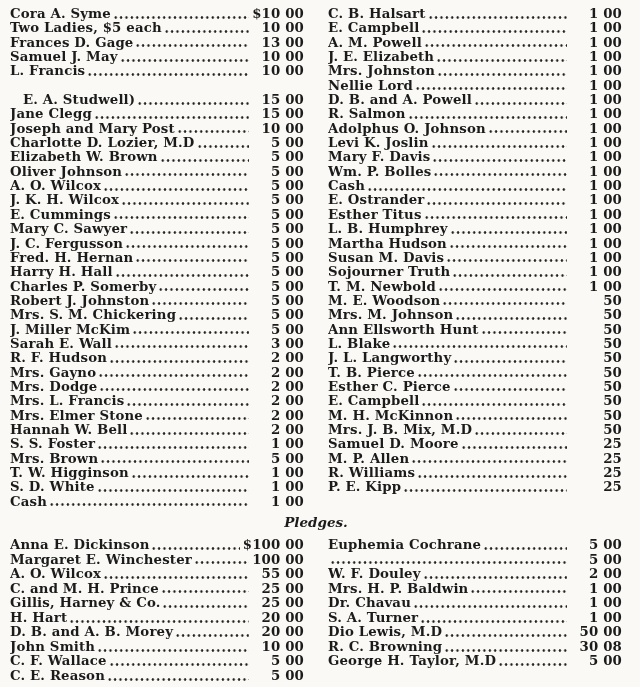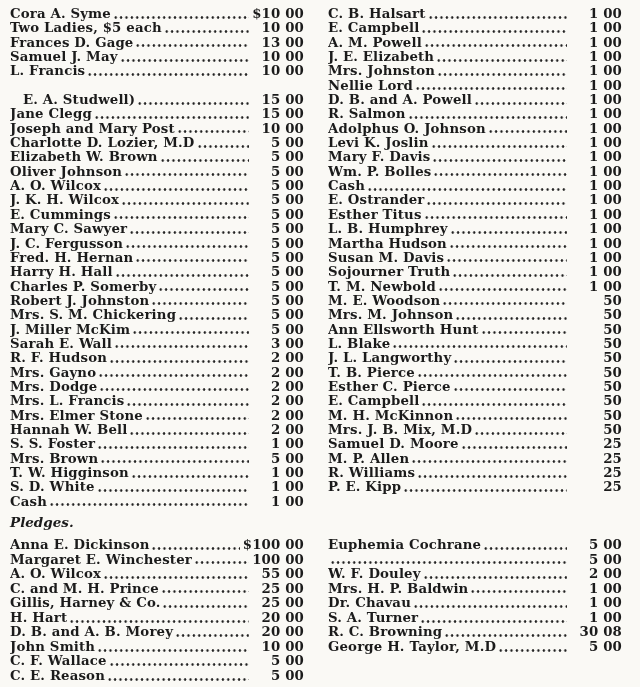--- a/index.html
+++ b/index.html
@@ -26,21 +26,21 @@
     flex: 1 1 12px; align-self: stretch; margin: 0 3px 0 2px;
     background-image: radial-gradient(circle, #202020 1.05px, rgba(0,0,0,0) 1.5px);
     background-size: 5.4px 5.4px;
     background-repeat: repeat-x;
     background-position: 0 calc(100% - 1.4px);
   }
   .row .amount { flex: 0 0 auto; min-width: 52px; text-align: right; }
   .row.indent .name { padding-left: 13px; }
   .row.spread .name { word-spacing: 4.5px; margin-top: 22px; }
   .pledges-heading {
-    text-align: left;
+    text-align: center;
     font-style: italic; font-weight: bold;
     font-size: 13.5px; color: var(--ink, #1b1b1b);
     margin: 5px 0 8px 0;
   }
 </style>
 </head>
 <body style="--paper: #faf9f5; --ink: #1b1b1b;">
 
 <div class="page">
   <div class="columns">
@@ -471,20 +471,25 @@
     <span class="name">Dr. Chavau</span>
     <span class="leader"></span>
     <span class="amount">1 00</span>
   </div>
         <div class="row">
     <span class="name">S. A. Turner</span>
     <span class="leader"></span>
     <span class="amount">1 00</span>
   </div>
         <div class="row">
+    <span class="name">Dio Lewis, M.D</span>
+    <span class="leader"></span>
+    <span class="amount">50 00</span>
+  </div>
+        <div class="row">
     <span class="name">R. C. Browning</span>
     <span class="leader"></span>
     <span class="amount">30 08</span>
   </div>
         <div class="row">
     <span class="name">George H. Taylor, M.D</span>
     <span class="leader"></span>
     <span class="amount">5 00</span>
   </div>
       </div>

